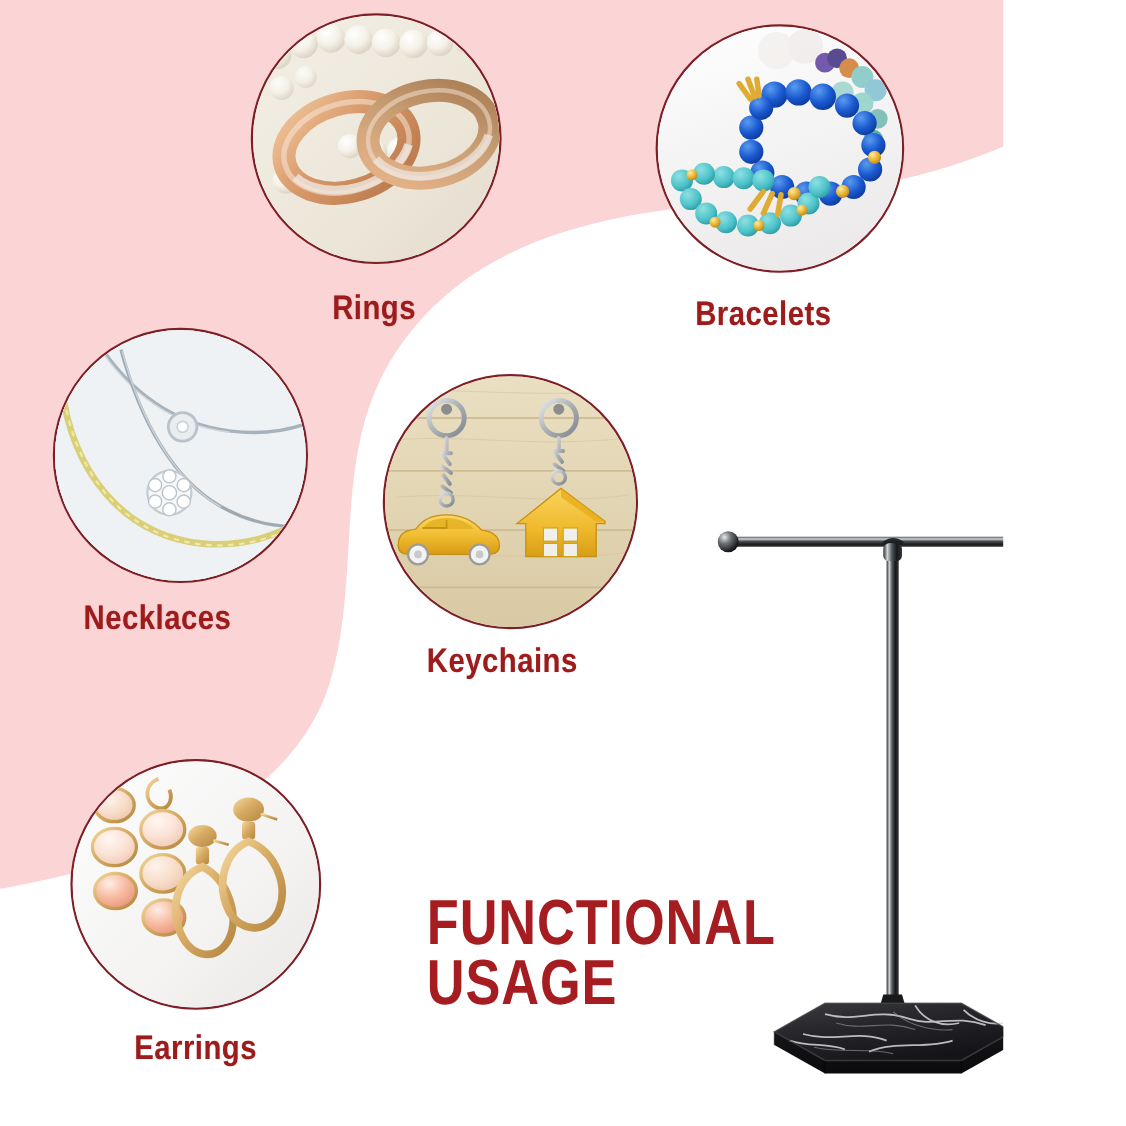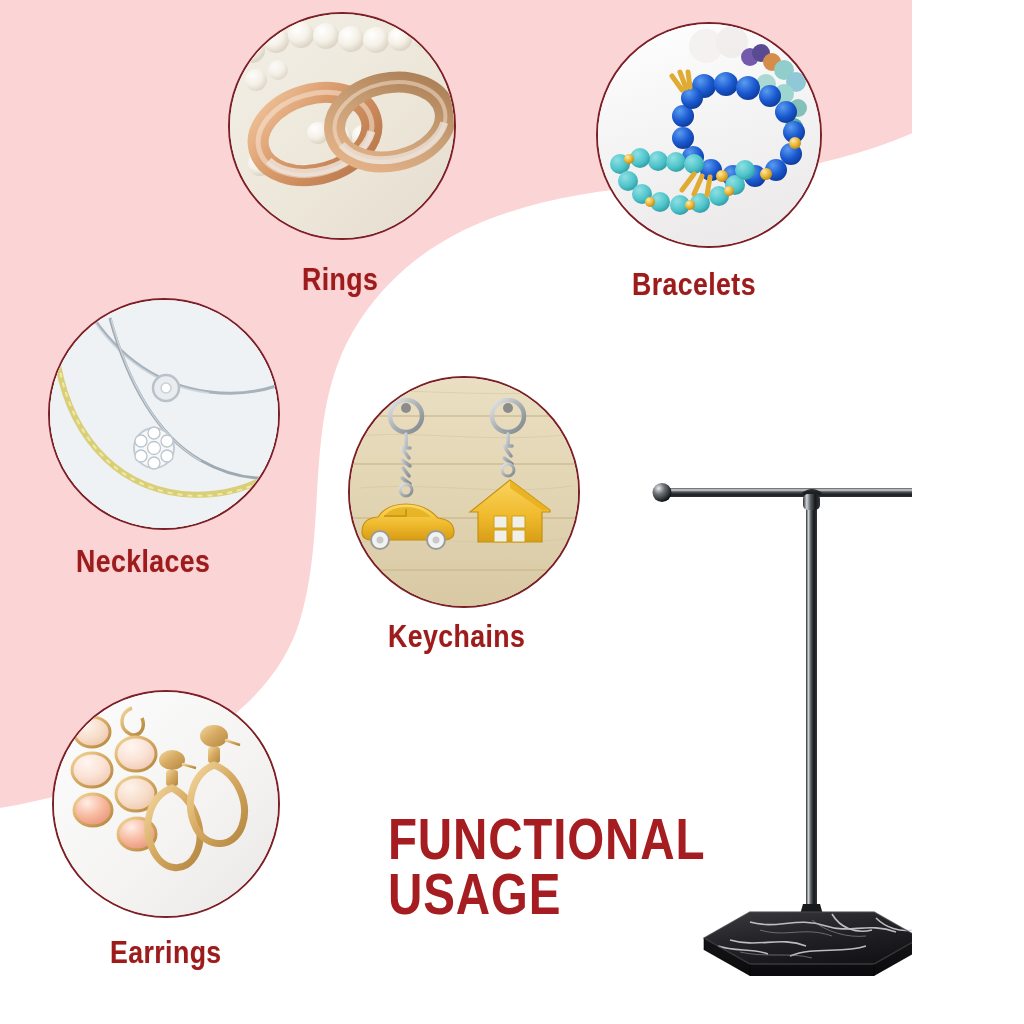--- a/index.html
+++ b/index.html
@@ -263,21 +263,21 @@
           <circle cx="31" cy="135" r="5" fill="url(#bGold)"></circle>
         </g>
         <g>
           <path d="M96,150 l-12,16 M104,152 l-8,18 M112,153 l-3,18" stroke="#e0ab33" stroke-width="5" stroke-linecap="round" fill="none"></path>
         </g>
       </svg>
     </div>
     <div class="caption" style="left:36px;top:245px;font-size:31px;">Bracelets</div>
   </div>
 
-  <div class="feature" style="left:348px;top:376px;width:240px;height:300px;">
+  <div class="feature" style="left:348px;top:340px;width:240px;height:300px;">
     <div class="circle" style="width:232px;height:232px;">
       <svg width="232" height="232" viewBox="0 0 232 232" xmlns="http://www.w3.org/2000/svg">
         <defs>
           <linearGradient id="woodG" x1="0" y1="0" x2="0" y2="1">
             <stop offset="0%" stop-color="#eadfc2"></stop>
             <stop offset="50%" stop-color="#e2d5b3"></stop>
             <stop offset="100%" stop-color="#d8c9a3"></stop>
           </linearGradient>
           <linearGradient id="carG" x1="0" y1="0" x2="0" y2="1">
             <stop offset="0%" stop-color="#fcd968"></stop>
@@ -339,21 +339,21 @@
               <rect x="26" y="52" width="13" height="12"></rect>
               <rect x="44" y="52" width="13" height="12"></rect>
             </g>
           </g>
         </g>
       </svg>
     </div>
     <div class="caption" style="left:40px;top:243px;font-size:31px;">Keychains</div>
   </div>
 
-  <div class="feature" style="left:52px;top:690px;width:240px;height:300px;">
+  <div class="feature" style="left:64px;top:690px;width:240px;height:300px;">
     <div class="circle" style="width:228px;height:228px;">
       <svg width="228" height="228" viewBox="0 0 228 228" xmlns="http://www.w3.org/2000/svg">
         <defs>
           <linearGradient id="marbleG" x1="0" y1="0" x2="1" y2="1">
             <stop offset="0%" stop-color="#fdfdfd"></stop>
             <stop offset="60%" stop-color="#f4f3f2"></stop>
             <stop offset="100%" stop-color="#e9e7e6"></stop>
           </linearGradient>
           <linearGradient id="goldWire" x1="0" y1="0" x2="1" y2="1">
             <stop offset="0%" stop-color="#f4d9a0"></stop>

